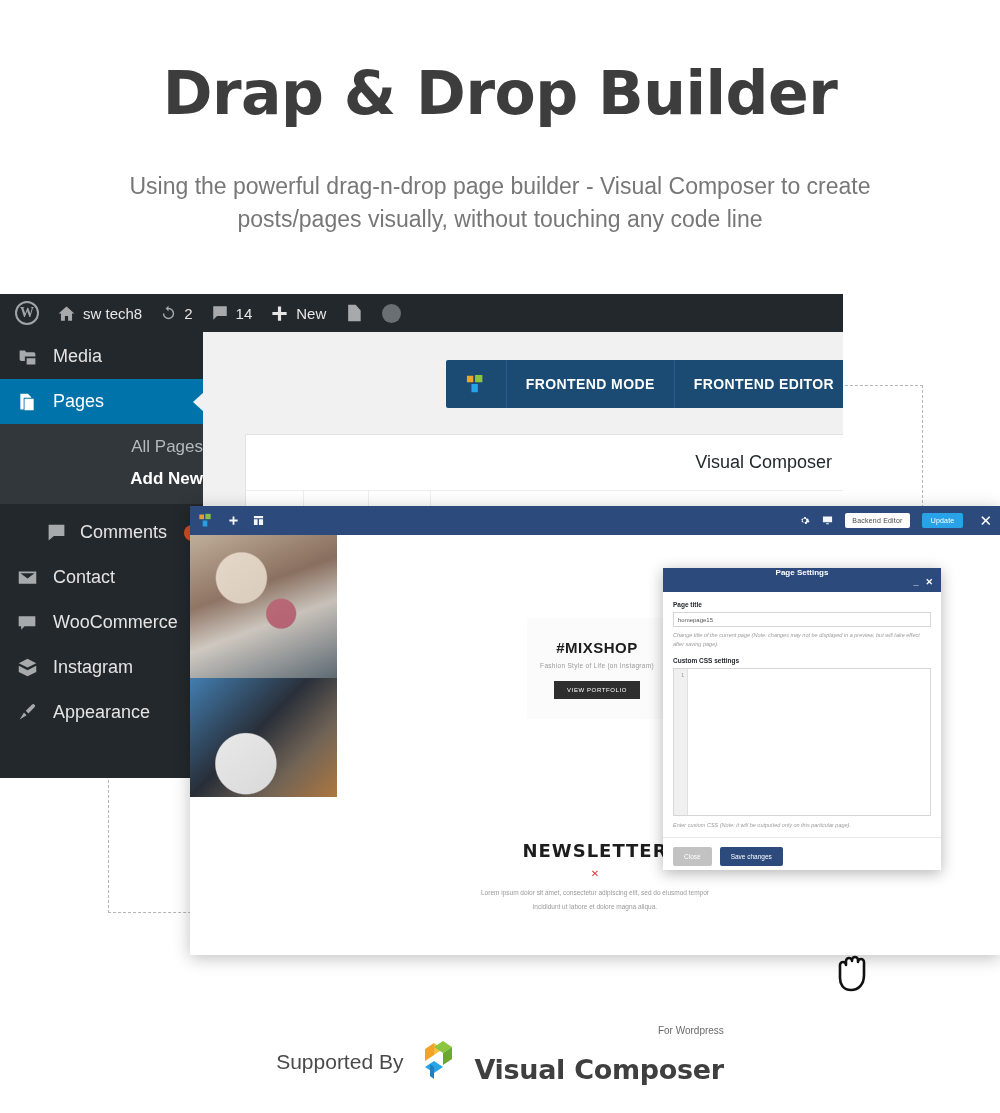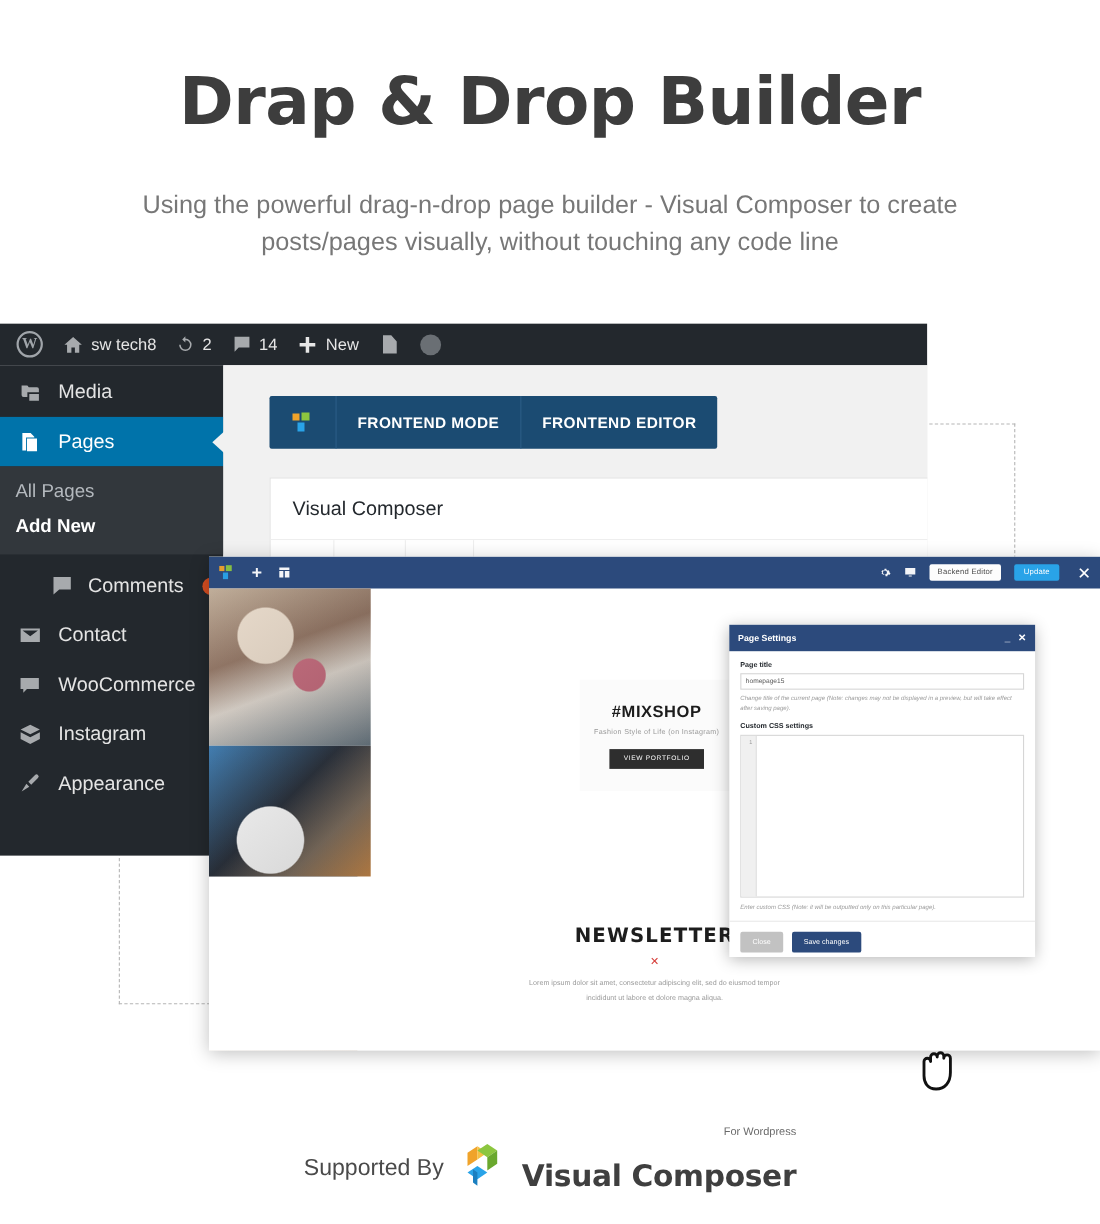--- a/index.html
+++ b/index.html
@@ -60,21 +60,21 @@
   }
   .ab-item svg { display: block; }
   .wp-logo-circle {
     width: 24px; height: 24px; border-radius: 50%;
     border: 2px solid #a0a5aa; color: #a0a5aa;
     display: flex; align-items: center; justify-content: center;
     font-size: 14px; font-weight: bold; font-family: "Liberation Serif", serif;
   }
   .ab-dot { width: 19px; height: 19px; border-radius: 50%; background: #6a6f74; }
 
-  .wp-body { display: flex; height: 446px; }
+  .wp-body { display: flex; height: 446px; text-align: right; }
   .wp-sidebar {
     width: 203px; background: #23282d; flex: 0 0 203px;
     padding-top: 2px; position: relative;
   }
   .menu-row {
     display: flex; align-items: center; gap: 13px;
     height: 45px; padding-left: 14px;
     color: #e4e4e4; font-size: 18px;
   }
   .menu-row .mi { width: 26px; display: flex; justify-content: center; color: #a7aaad; }
@@ -182,21 +182,21 @@
   
   .ps-dialog {
     position: absolute; left: 663px; top: 568px;
     width: 278px; height: 302px;
     background: #ffffff; z-index: 9;
     box-shadow: 0 3px 14px rgba(0,0,0,0.3);
   }
   .ps-head {
     height: 24px; background: #2c4a7c; color: #fff;
     display: flex; align-items: center; padding: 0 8px;
-    font-size: 8px; font-weight: bold;
+    font-size: 8px; font-weight: bold; flex-direction: column;
   }
   .ps-head .ctrls { margin-left: auto; display: flex; gap: 7px; align-items: center; font-size: 9px; }
   .ps-body { padding: 9px 10px 0 10px; }
   .ps-label { font-size: 6.5px; font-weight: bold; color: #23282d; margin-bottom: 4px; }
   .ps-input {
     width: 100%; height: 15px; border: 1px solid #d6d6d6;
     font-size: 6px; color: #555; padding: 0 4px; line-height: 15px;
     background: #fff;
   }
   .ps-hint { font-size: 5.5px; font-style: italic; color: #9b9b9b; line-height: 1.7; margin: 4px 0 7px; }

